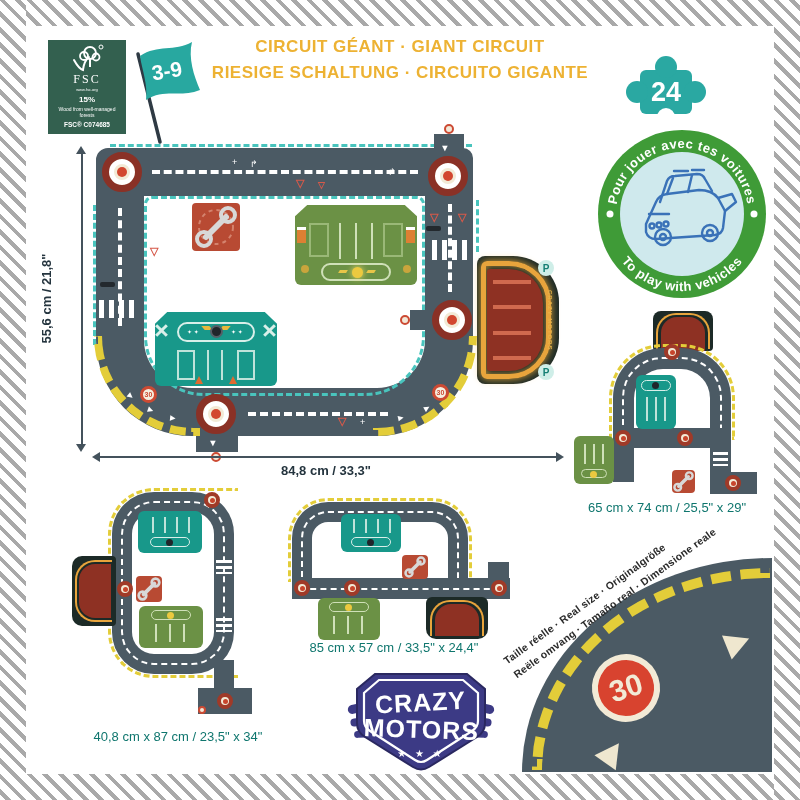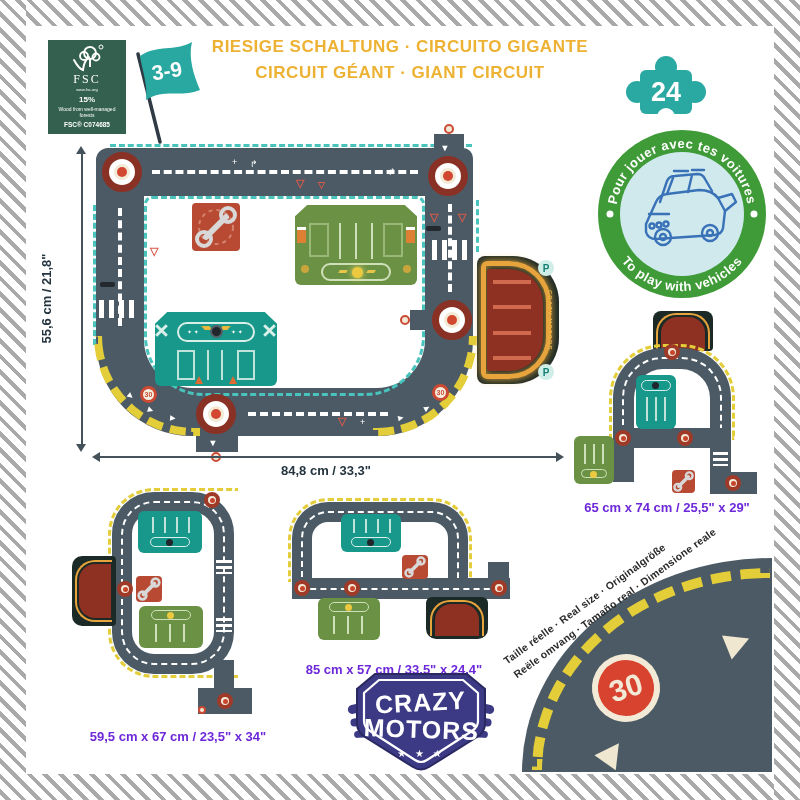--- a/index.html
+++ b/index.html
@@ -54,21 +54,21 @@
   .garage { background:#18988a; border-radius:6px; }
   .pk-frame { background:#1c2a27; }
   .pk-red { background:#8e3123; }
   .pk-line { background:#d0694e; }
   .p-dot { border-radius:50%; background:#cfeee8; color:#157f74; font-weight:bold; display:flex; align-items:center; justify-content:center; }
   .st-line { background:#cfe0b8; }
   .ga-line { background:#bfe3da; }
   .pill { border:2px solid #d9efe9; border-radius:10px; }
   .cone { width:0; height:0; border-left:4px solid transparent; border-right:4px solid transparent; border-bottom:8px solid #e06a30; }
   
-  .mini-label { font-weight:bold; font-size:13px; color:#6d28d9; text-align:center; white-space:nowrap; }
+  .mini-label { font-weight:normal; font-size:13px; color:#0f766e; text-align:center; white-space:nowrap; }
   
   .rs-road { left:522px; top:558px; width:250px; height:214px; background:#4b5a64; border-top-left-radius:100% 100%; }
   .rs-hazard { left:532px; top:568px; width:238px; height:202px; border-top-left-radius:100% 100%; border-top:10px dashed #e3cd39; border-left:10px dashed #e3cd39; }
   .rs-sign { left:592px; top:654px; width:68px; height:68px; border-radius:50%; background:#d8432f; border:6px solid #f2ead6; color:#f2ead6; font-weight:bold; font-size:30px; display:flex; align-items:center; justify-content:center; transform:rotate(-18deg); }
   .rs-text { left:500px; top:655px; transform:rotate(-36deg); transform-origin:0 0; font-weight:bold; font-size:10.5px; line-height:17px; color:#2b2b2b; white-space:nowrap; letter-spacing:0.2px; }
   .rs-tri { width:0; height:0; border-top:13px solid transparent; border-bottom:13px solid transparent; border-left:24px solid #efe7cf; }
 </style>
 </head>
 <body>
 
@@ -95,22 +95,22 @@
     <div class="fsc-code">FSC® C074685</div>
   </div>
 
   <svg class="abs" style="left:112px; top:38px;" width="115" height="112" viewBox="0 0 115 112">
     <line x1="26" y1="16" x2="48" y2="104" stroke="#2f3a44" stroke-width="3.5" stroke-linecap="round"></line>
     <path d="M28 18 C46 6 62 14 80 4 C76 20 82 38 88 52 C68 60 52 50 34 62 C36 46 30 32 28 18 Z" fill="#28a8a0"></path>
     <text x="56" y="40" text-anchor="middle" fill="#ffffff" font-size="21" font-weight="bold" transform="rotate(-9 56 40)">3-9</text>
   </svg>
 
   <div class="abs titles">
+    <div>CIRCUIT GÉANT · GIANT CIRCUIT</div>
     <div>RIESIGE SCHALTUNG · CIRCUITO GIGANTE</div>
-    <div>CIRCUIT GÉANT · GIANT CIRCUIT</div>
   </div>
 
   <svg class="abs" style="left:618px; top:48px;" width="96" height="88" viewBox="0 0 96 88">
     <rect x="22" y="22" width="52" height="44" rx="6" fill="#2aa8a2"></rect>
     <circle cx="48" cy="19" r="11" fill="#2aa8a2"></circle>
     <circle cx="19" cy="44" r="11" fill="#2aa8a2"></circle>
     <circle cx="77" cy="44" r="11" fill="#2aa8a2"></circle>
     <circle cx="48" cy="69" r="9" fill="#ffffff"></circle>
     <text x="48" y="53" text-anchor="middle" fill="#ffffff" font-size="27" font-weight="bold">24</text>
   </svg>
@@ -335,21 +335,21 @@
     <svg width="26" height="26" viewBox="0 0 48 48">
         <path d="M14 34 L34 14" stroke="#d8d8d8" stroke-width="7" stroke-linecap="round"></path>
         <circle cx="36" cy="12" r="7" fill="none" stroke="#d8d8d8" stroke-width="5"></circle>
         <circle cx="12" cy="36" r="7" fill="none" stroke="#d8d8d8" stroke-width="5"></circle>
       </svg>
   </div>
   <div class="abs mrb" style="left:204px; top:492px;"></div>
   <div class="abs mrb" style="left:117px; top:581px;"></div>
   <div class="abs mrb" style="left:217px; top:693px;"></div>
   <div class="abs sign-dot" style="left:198px; top:706px; width:8px; height:8px;"></div>
-  <div class="abs mini-label" style="left:78px; top:729px; width:200px;">59,5 cm x 67 cm / 23,5" x 34"</div>
+  <div class="abs mini-label" style="left:78px; top:729px; width:200px;">40,8 cm x 87 cm / 23,5" x 34"</div>
 
   <div class="abs" style="left:292px; top:502px; width:176px; height:80px; border:20px solid #4b5a64; border-radius:36px 36px 0 0; border-bottom:none;"></div>
   <div class="abs" style="left:288px; top:498px; width:184px; height:84px; border:3px dashed #e3cd39; border-radius:40px 40px 0 0; border-bottom:none;"></div>
   <div class="abs" style="left:301px; top:511px; width:158px; height:70px; border:2px dashed #fff; border-radius:27px 27px 0 0; border-bottom:none;"></div>
   <div class="abs road" style="left:292px; top:578px; width:218px; height:21px;"></div>
   <div class="abs" style="left:300px; top:588px; width:200px; border-top:2px dashed #fff;"></div>
   <div class="abs road" style="left:488px; top:562px; width:21px; height:20px;"></div>
   <div class="abs garage" style="left:341px; top:514px; width:60px; height:38px;">
     <div class="abs ga-line" style="left:12px; top:5px; width:2px; height:14px;"></div>
     <div class="abs ga-line" style="left:24px; top:5px; width:2px; height:14px;"></div>
@@ -372,21 +372,21 @@
     <div class="abs st-line" style="left:29px; top:18px; width:2px; height:18px;"></div>
     <div class="abs st-line" style="left:43px; top:18px; width:2px; height:18px;"></div>
   </div>
   <div class="abs pk-frame" style="left:426px; top:597px; width:62px; height:42px; border-radius:6px 6px 10px 10px;">
     <div class="abs" style="left:4px; top:3px; width:54px; height:36px; border:2px solid #e8a43c; border-bottom:none; border-radius:20px 20px 0 0;"></div>
     <div class="abs pk-red" style="left:9px; top:7px; width:44px; height:32px; border-radius:16px 16px 0 0;"></div>
   </div>
   <div class="abs mrb" style="left:294px; top:580px;"></div>
   <div class="abs mrb" style="left:344px; top:580px;"></div>
   <div class="abs mrb" style="left:491px; top:580px;"></div>
-  <div class="abs mini-label" style="left:294px; top:640px; width:200px;margin-top:22px;">85 cm x 57 cm / 33,5" x 24,4"</div>
+  <div class="abs mini-label" style="left:294px; top:640px; width:200px;">85 cm x 57 cm / 33,5" x 24,4"</div>
 
   <svg class="abs" style="left:345px; top:664px;" width="152" height="114" viewBox="0 0 152 114">
     <g fill="#3c3a85">
       <rect x="2" y="42" width="38" height="9" rx="4.5" transform="rotate(-12 2 42)"></rect>
       <rect x="5" y="55" width="32" height="8" rx="4" transform="rotate(-7 5 55)"></rect>
       <rect x="9" y="67" width="24" height="7" rx="3.5" transform="rotate(-2 9 67)"></rect>
       <rect x="112" y="42" width="38" height="9" rx="4.5" transform="rotate(12 150 42)"></rect>
       <rect x="115" y="55" width="32" height="8" rx="4" transform="rotate(7 147 55)"></rect>
       <rect x="119" y="67" width="24" height="7" rx="3.5" transform="rotate(2 143 67)"></rect>
     </g>

